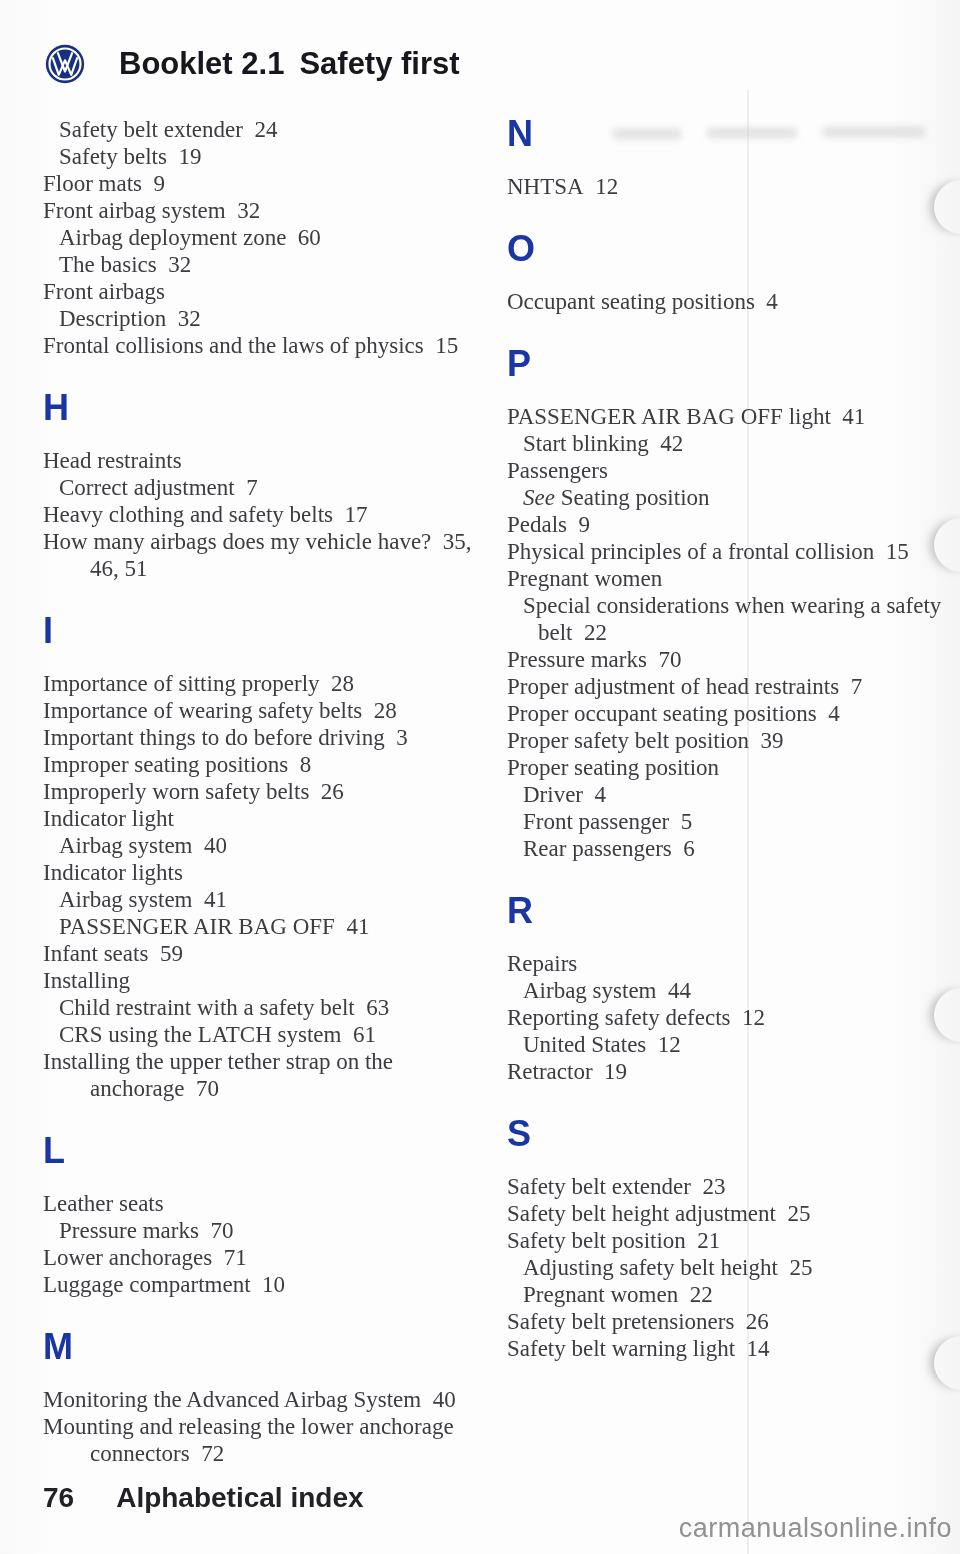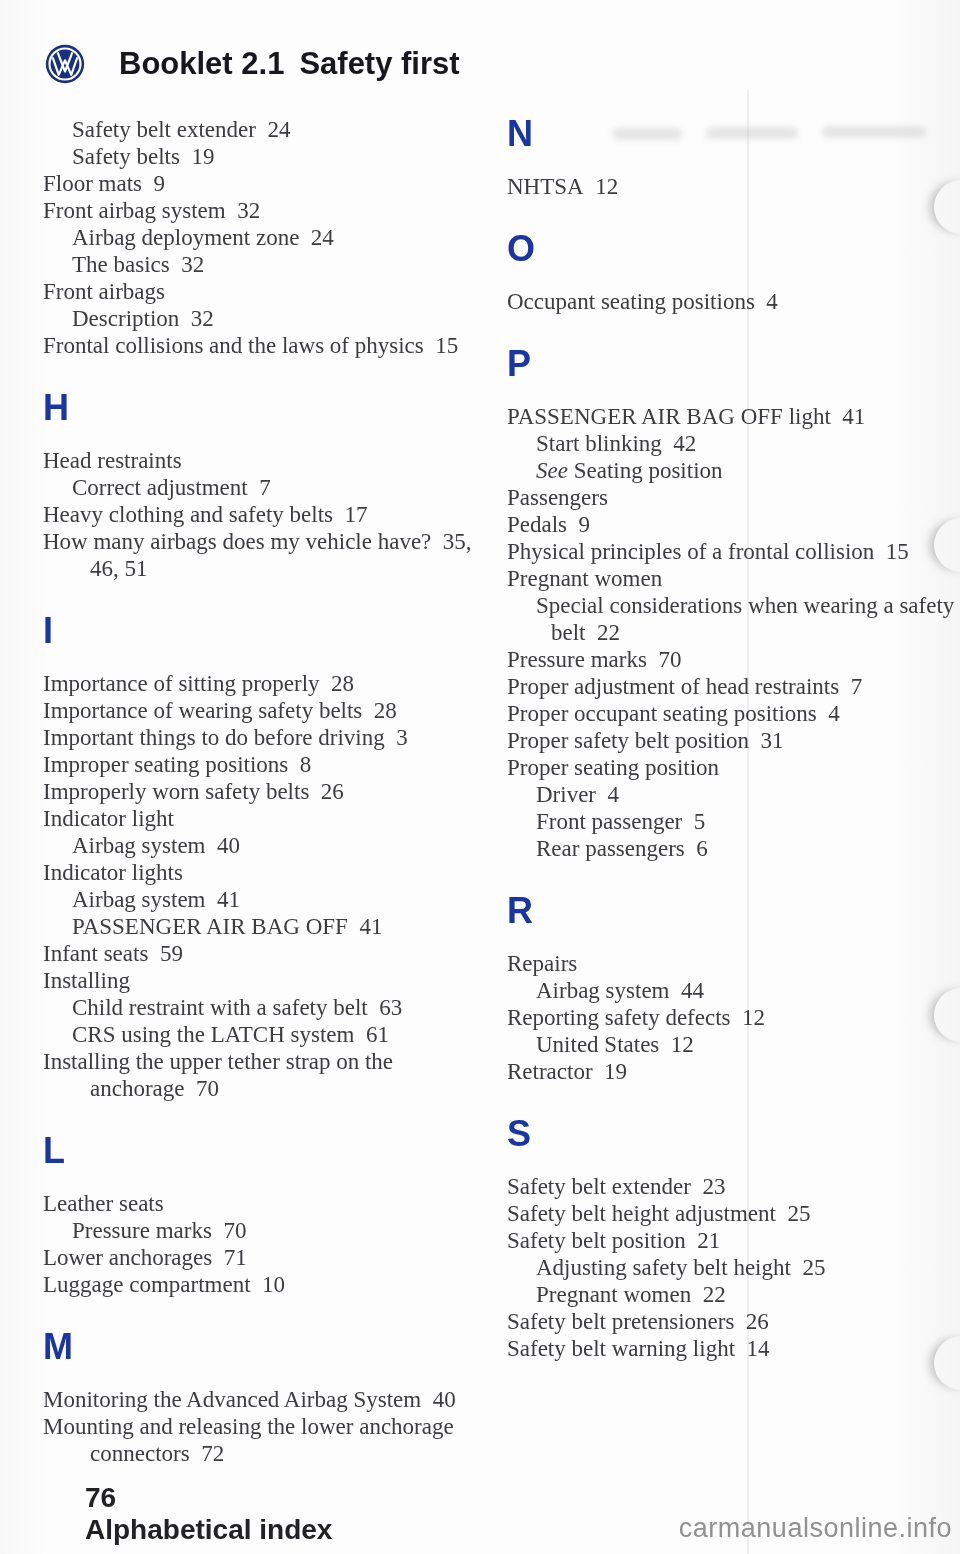--- a/index.html
+++ b/index.html
@@ -54,37 +54,36 @@
   .col > .letter:first-child { margin-top: 2px; }
 
   .entry {
     font-size: 23px;
     line-height: 27px;
     color: #3c3c41;
     padding-left: 47px;
     text-indent: -47px;
   }
   .entry.lvl1 {
-    margin-left: 29px;
+    margin-left: 16px;
     padding-left: 15px;
     text-indent: -15px;
   }
   .entry i { font-style: italic; }
 
   
   .footer {
     position: absolute;
     left: 43px; top: 1482px;
     font-family: "Liberation Sans", sans-serif;
     font-weight: bold;
     font-size: 28px;
     color: #222226;
     display: flex;
     align-items: baseline;
-    flex-direction: column;
   }
   .footer .flabel { margin-left: 42px; }
 
   
   .watermark {
     position: absolute;
     right: 8px; top: 1513px;
     font-family: "Liberation Sans", sans-serif;
     font-size: 27px;
     color: #919191;
@@ -146,21 +145,21 @@
       <span class="t1">Booklet 2.1</span><span class="t2">Safety first</span>
     </div>
   </div>
 
   <div class="content">
     <div class="col col-left" id="left-col">
         <div class="entry lvl1">Safety belt extender 24</div>
         <div class="entry lvl1">Safety belts 19</div>
         <div class="entry lvl0">Floor mats 9</div>
         <div class="entry lvl0">Front airbag system 32</div>
-        <div class="entry lvl1">Airbag deployment zone 24</div>
+        <div class="entry lvl1">Airbag deployment zone 60</div>
         <div class="entry lvl1">The basics 32</div>
         <div class="entry lvl0">Front airbags</div>
         <div class="entry lvl1">Description 32</div>
         <div class="entry lvl0">Frontal collisions and the laws of physics 15</div>
         <div class="letter">H</div>
         <div class="entry lvl0">Head restraints</div>
         <div class="entry lvl1">Correct adjustment 7</div>
         <div class="entry lvl0">Heavy clothing and safety belts 17</div>
         <div class="entry lvl0">How many airbags does my vehicle have? 35, 46, 51</div>
         <div class="letter">I</div>
@@ -189,30 +188,30 @@
         <div class="entry lvl0">Mounting and releasing the lower anchorage connectors 72</div>
       </div>
     <div class="col col-right" id="right-col">
         <div class="letter">N</div>
         <div class="entry lvl0">NHTSA 12</div>
         <div class="letter">O</div>
         <div class="entry lvl0">Occupant seating positions 4</div>
         <div class="letter">P</div>
         <div class="entry lvl0">PASSENGER AIR BAG OFF light 41</div>
         <div class="entry lvl1">Start blinking 42</div>
+        <div class="entry lvl0">Passengers</div>
         <div class="entry lvl1"><i>See </i>Seating position</div>
-        <div class="entry lvl0">Passengers</div>
         <div class="entry lvl0">Pedals 9</div>
         <div class="entry lvl0">Physical principles of a frontal collision 15</div>
         <div class="entry lvl0">Pregnant women</div>
         <div class="entry lvl1">Special considerations when wearing a safety belt 22</div>
         <div class="entry lvl0">Pressure marks 70</div>
         <div class="entry lvl0">Proper adjustment of head restraints 7</div>
         <div class="entry lvl0">Proper occupant seating positions 4</div>
-        <div class="entry lvl0">Proper safety belt position 31</div>
+        <div class="entry lvl0">Proper safety belt position 39</div>
         <div class="entry lvl0">Proper seating position</div>
         <div class="entry lvl1">Driver 4</div>
         <div class="entry lvl1">Front passenger 5</div>
         <div class="entry lvl1">Rear passengers 6</div>
         <div class="letter">R</div>
         <div class="entry lvl0">Repairs</div>
         <div class="entry lvl1">Airbag system 44</div>
         <div class="entry lvl0">Reporting safety defects 12</div>
         <div class="entry lvl1">United States 12</div>
         <div class="entry lvl0">Retractor 19</div>

